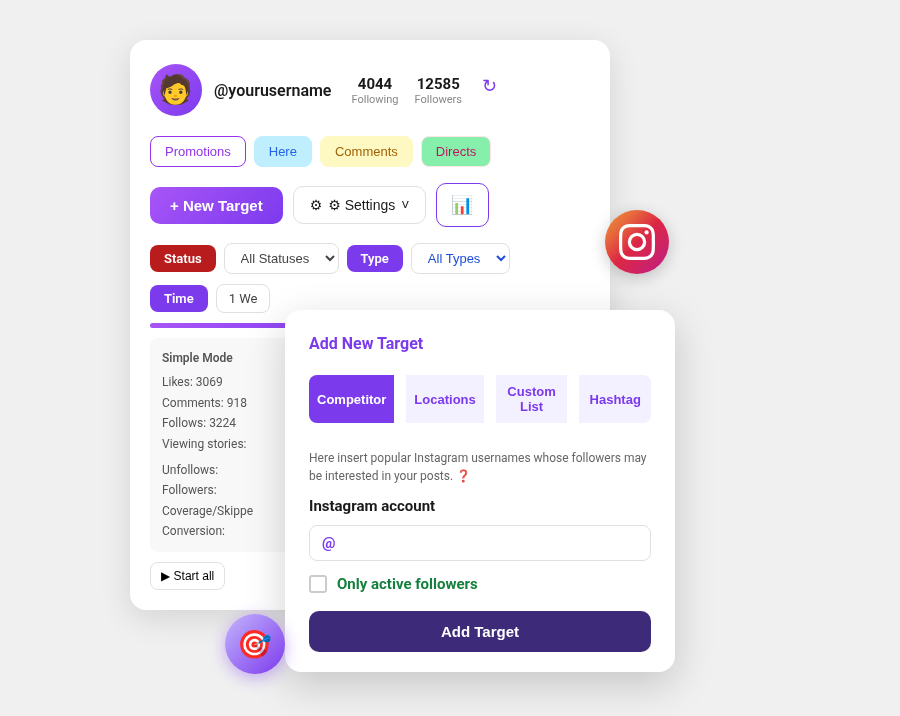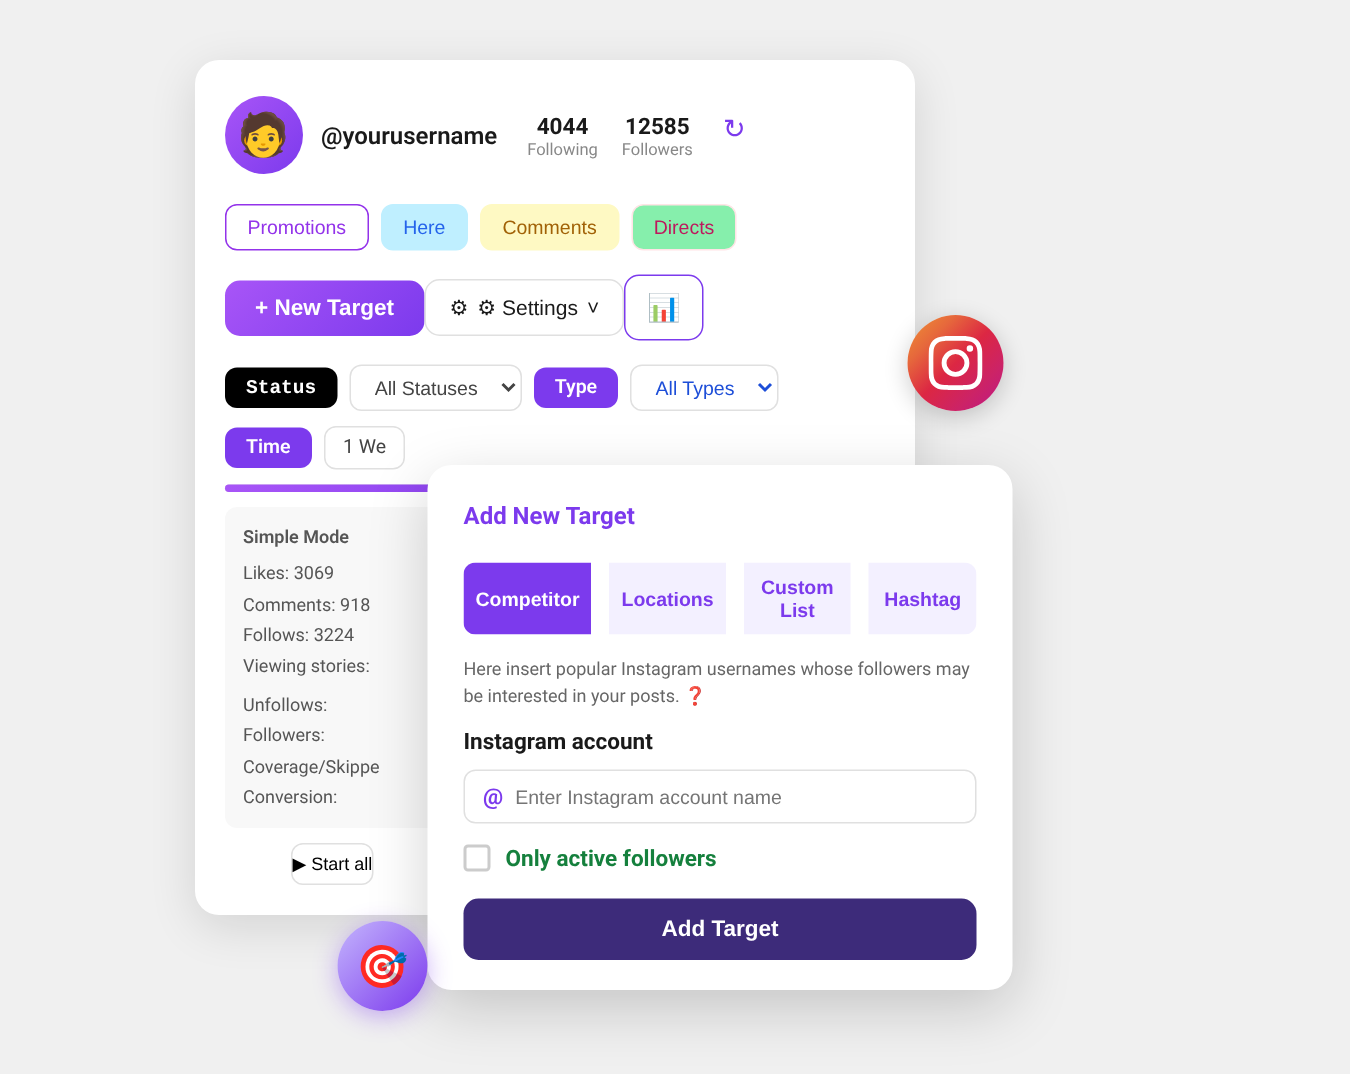--- a/index.html
+++ b/index.html
@@ -129,20 +129,21 @@
 
     .tab-pill.directs {
       background: #86efac;
       border-color: #ffe4e6;
       color: #be185d;
     }
 
     
     .actions-row {
       display: flex;
+      gap: 10px;
       margin-bottom: 16px;
       align-items: center;
     }
 
     .btn-new-target {
       background: linear-gradient(135deg, #a855f7, #7c3aed);
       color: #fff;
       border: none;
       border-radius: 10px;
       padding: 10px 20px;
@@ -182,27 +183,26 @@
 
     
     .filter-row {
       display: flex;
       gap: 8px;
       margin-bottom: 10px;
       align-items: center;
     }
 
     .filter-badge {
-      background: #000000;
+      background: #b91c1c;
       color: #fff;
       border-radius: 8px;
       padding: 6px 14px;
       font-size: 13px;
       font-weight: 600;
-      font-family: Liberation Mono, monospace;
     }
 
     .filter-select {
       border: 1.5px solid #e0e0e0;
       border-radius: 8px;
       padding: 6px 12px;
       font-size: 13px;
       color: #444;
       background: #fff;
       cursor: pointer;
@@ -276,27 +276,26 @@
       font-size: 12px;
       color: #555;
       line-height: 1.7;
       margin-bottom: 10px;
     }
 
     .start-all-btn {
       border: 1.5px solid #e0e0e0;
       background: #fff;
       border-radius: 8px;
-      padding: 6px 0;
+      padding: 6px 10px;
       font-size: 12px;
       cursor: pointer;
       display: flex;
       align-items: center;
       gap: 4px;
-      margin-left: 44px;
     }
 
     
     .instagram-circle {
       position: absolute;
       top: 210px;
       left: 605px;
       width: 64px;
       height: 64px;
       border-radius: 50%;
@@ -331,21 +330,21 @@
       font-size: 16px;
       font-weight: 700;
       color: #7c3aed;
       text-align: left;
       margin-bottom: 22px;
     }
 
     .modal-tabs {
       display: flex;
       gap: 12px;
-      margin-bottom: 14px;
+      margin-bottom: 26px;
       border-radius: 8px;
       overflow: hidden;
     }
 
     .modal-tab {
       flex: 1;
       padding: 9px 8px;
       text-align: center;
       font-size: 13px;
       font-weight: 600;
@@ -554,21 +553,20 @@
 
     <p class="modal-desc">
       <span>Here insert popular Instagram usernames whose followers may be interested in your posts.</span>
       <span style="color:#7c3aed;cursor:pointer;">❓</span>
     </p>
 
     <div class="modal-section-title">Instagram account</div>
 
     <div class="input-with-icon">
       <span class="at-symbol">@</span>
-      <input type="text" placeholder="Enter Instagram account name" style="">
     </div>
 
     <div class="checkbox-row">
       <div class="checkbox-custom"></div>
       <span class="checkbox-label">Only active followers</span>
     </div>
 
     <button class="btn-add-target">Add Target</button>
 
   </div>

